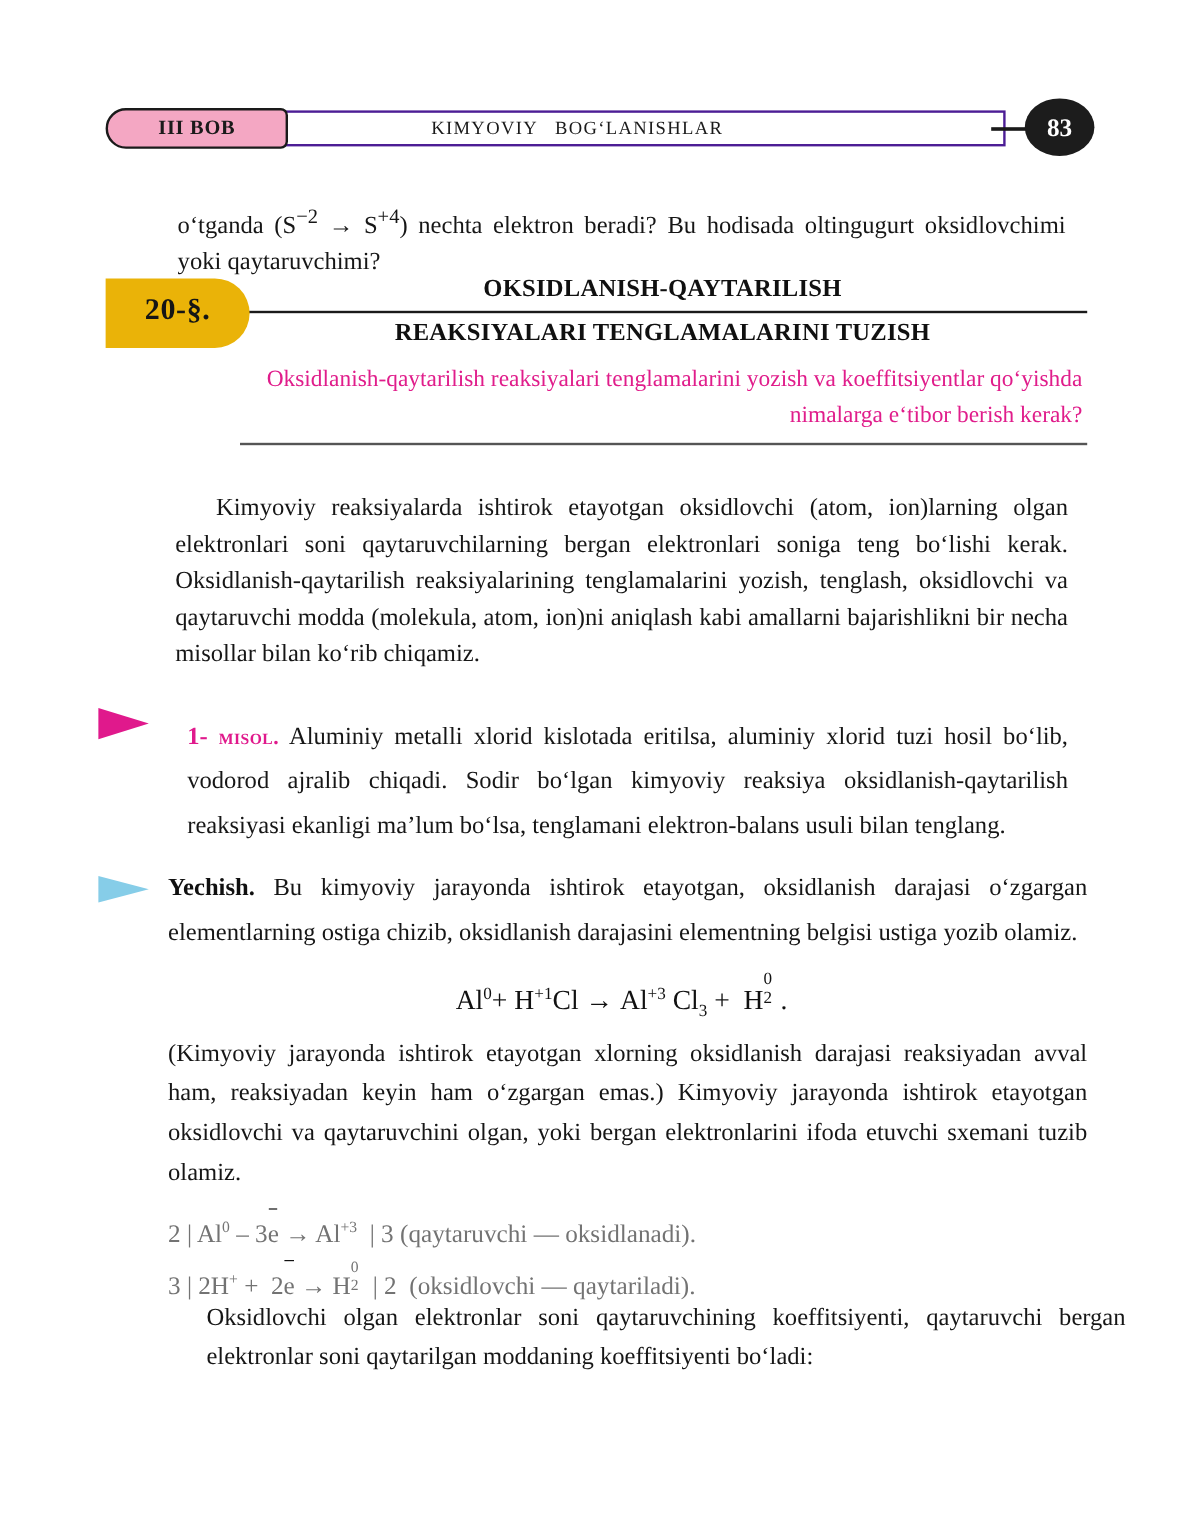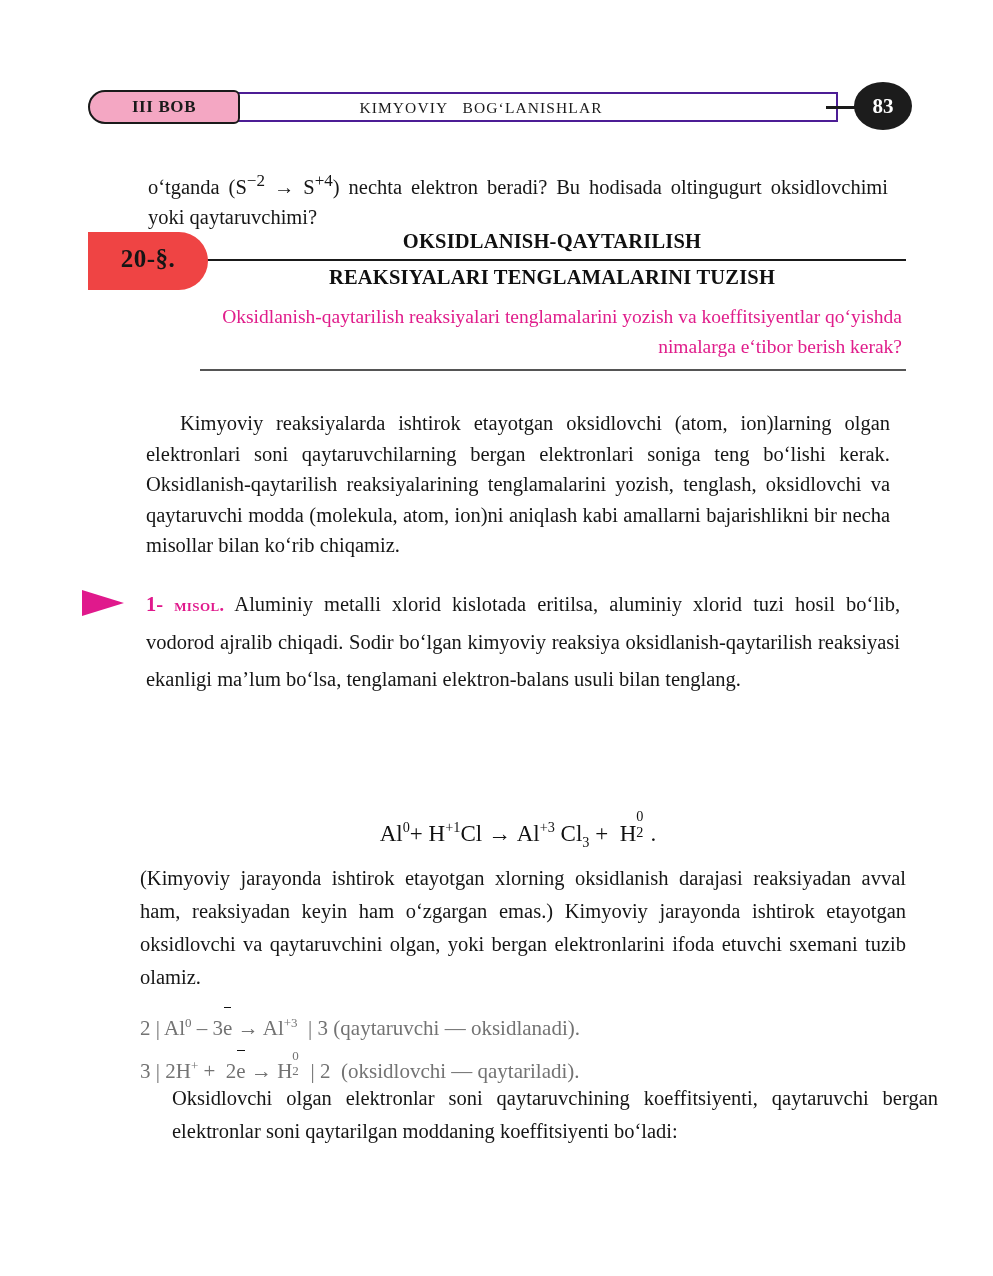--- a/index.html
+++ b/index.html
@@ -128,21 +128,21 @@
     top: 228px;
     width: 818px;
     height: 145px;
   }
   .section-pill {
     position: absolute;
     left: 0;
     top: 4px;
     width: 120px;
     height: 58px;
-    background: #ef4444;
+    background: #eab308;
     border-radius: 0 30px 30px 0;
     z-index: 2;
   }
   .section-pill-label {
     position: absolute;
     left: 0; right: 0;
     top: 13px;
     text-align: center;
     font-size: 25px;
     font-weight: bold;
@@ -198,21 +198,21 @@
   }
 
   
   .example-block {
     position: absolute;
     left: 140px;
     top: 580px;
     width: 766px;
   }
   .example-block p {
-    margin: 6px;
+    margin: 16px;
     font-size: 20.5px;
     line-height: 37px;
     text-align: justify;
     color: #161616;
   }
   .marker-pink {
     position: absolute;
     left: -58px;
     top: 10px;
     width: 0;
@@ -386,20 +386,24 @@
 
   <div class="main-para">
     <p class="body indent">Kimyoviy reaksiyalarda ishtirok etayotgan oksidlovchi (atom, ion)larning olgan elektronlari soni qaytaruvchilarning bergan elektronlari soniga teng bo‘lishi kerak. Oksidlanish-qaytarilish reaksiyalarining tenglamalarini yozish, tenglash, oksidlovchi va qaytaruvchi modda (molekula, atom, ion)ni aniqlash kabi amallarni bajarishlikni bir necha misollar bilan ko‘rib chiqamiz.</p>
   </div>
 
   <div class="example-block">
     <div class="marker-pink"></div>
     <p><span class="misol-label"><span>1-</span> <span class="sc">misol.</span></span> <span>Aluminiy metalli xlorid kislotada eritilsa, aluminiy xlorid tuzi hosil bo‘lib, vodorod ajralib chiqadi. Sodir bo‘lgan kimyoviy reaksiya oksidlanish-qaytarilish reaksiyasi ekanligi ma’lum bo‘lsa, tenglamani elektron-balans usuli bilan tenglang.</span></p>
   </div>
 
+  <div class="solution-block">
+    <div class="marker-blue"></div>
+    <p><span class="yechish-label">Yechish.</span> <span>Bu kimyoviy jarayonda ishtirok etayotgan, oksidlanish darajasi o‘zgargan elementlarning ostiga chizib, oksidlanish darajasini elementning belgisi ustiga yozib olamiz.</span></p>
+  </div>
 
   <div class="equation">
     <span>Al</span><sup>0</sup><span>+</span>&nbsp;<span>H</span><sup>+1</sup><span>Cl</span>&nbsp;<span>→</span>&nbsp;<span>Al</span><sup>+3</sup>&nbsp;<span>Cl</span><sub>3</sub>&nbsp;<span>+</span>&nbsp;&nbsp;<span>H</span><span class="stack"><span class="sup-p">0</span><span class="sub-p">2</span></span><span>.</span>
   </div>
 
   <div class="note-para">
     <p>(Kimyoviy  jarayonda ishtirok etayotgan xlorning oksidlanish darajasi reaksiyadan avval ham, reaksiyadan keyin ham o‘zgargan emas.) Kimyoviy jarayonda ishtirok etayotgan oksidlovchi va qaytaruvchini olgan, yoki bergan elektronlarini ifoda etuvchi sxemani tuzib olamiz.</p>
   </div>
 
   <div class="half-reactions">

